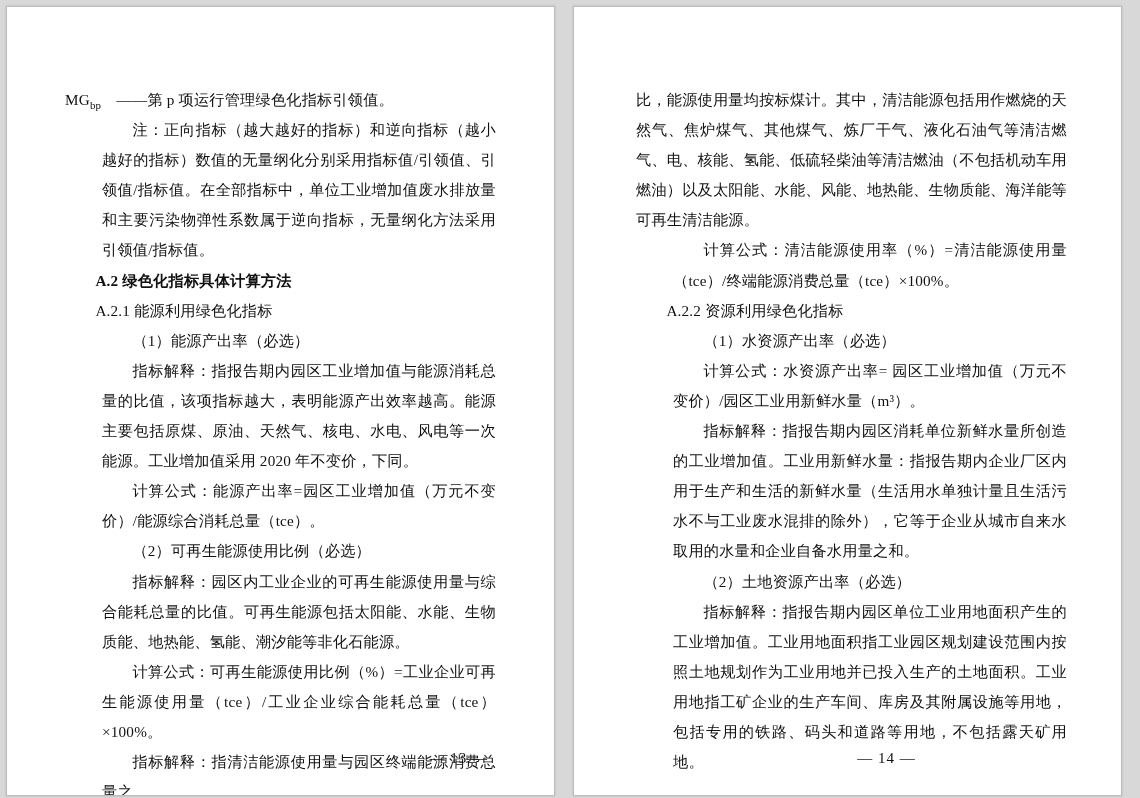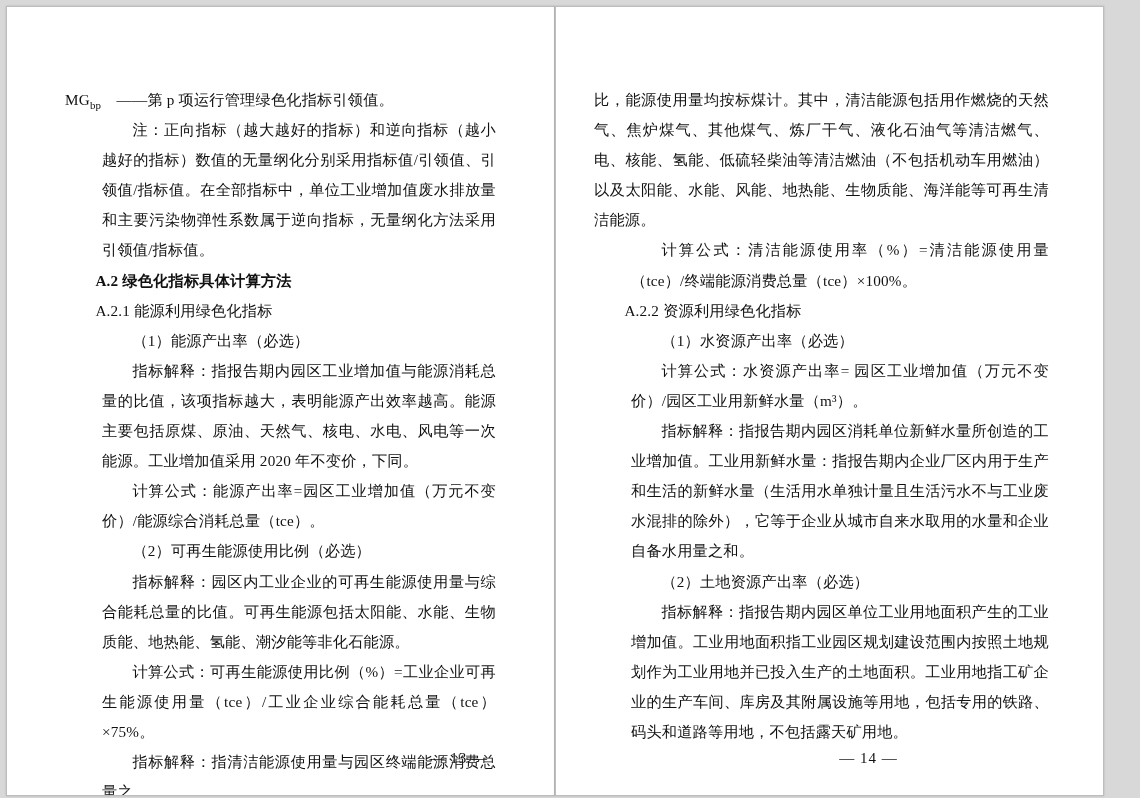--- a/index.html
+++ b/index.html
@@ -8,20 +8,21 @@
     background: #d8d8d8;
   }
   body {
     width: 1140px;
     height: 798px;
     overflow: hidden;
     font-family: "Liberation Serif", "DejaVu Serif", serif;
   }
   .spread {
     display: flex;
+    gap: 18px;
     width: 1140px;
     height: 798px;
     box-sizing: border-box;
     padding: 6px 6px 0 6px;
     background: #d8d8d8;
   }
   .page {
     position: relative;
     width: 549px;
     height: 790px;
@@ -34,21 +35,21 @@
   .page-inner {
     position: absolute;
     left: 0;
     right: 0;
     top: 78px;
     bottom: 0;
     padding: 0 58px;
     box-sizing: border-box;
   }
   .page.right .page-inner {
-    padding: 0 54px 0 38px;
+    padding: 0 54px 0 62px;
   }
   p {
     margin: 0;
     font-size: 15.2px;
     line-height: 1.98;
     color: #111;
     text-align: justify;
     text-justify: inter-ideograph;
     letter-spacing: 0.2px;
   }
@@ -94,21 +95,21 @@
     <div class="page-inner">
       <p class="flush"><span>MG</span><span class="sub">bp</span><span>　——第 p 项运行管理绿色化指标引领值。</span></p>
       <p class="indent">注：正向指标（越大越好的指标）和逆向指标（越小越好的指标）数值的无量纲化分别采用指标值/引领值、引领值/指标值。在全部指标中，单位工业增加值废水排放量和主要污染物弹性系数属于逆向指标，无量纲化方法采用引领值/指标值。</p>
       <p class="heading">A.2  绿色化指标具体计算方法</p>
       <p class="subheading">A.2.1  能源利用绿色化指标</p>
       <p class="indent">（1）能源产出率（必选）</p>
       <p class="indent">指标解释：指报告期内园区工业增加值与能源消耗总量的比值，该项指标越大，表明能源产出效率越高。能源主要包括原煤、原油、天然气、核电、水电、风电等一次能源。工业增加值采用 2020 年不变价，下同。</p>
       <p class="indent">计算公式：能源产出率=园区工业增加值（万元不变价）/能源综合消耗总量（tce）。</p>
       <p class="indent">（2）可再生能源使用比例（必选）</p>
       <p class="indent">指标解释：园区内工业企业的可再生能源使用量与综合能耗总量的比值。可再生能源包括太阳能、水能、生物质能、地热能、氢能、潮汐能等非化石能源。</p>
-      <p class="indent">计算公式：可再生能源使用比例（%）=工业企业可再生能源使用量（tce）/工业企业综合能耗总量（tce）×75%。</p>
+      <p class="indent">计算公式：可再生能源使用比例（%）=工业企业可再生能源使用量（tce）/工业企业综合能耗总量（tce）×100%。</p>
       <p class="indent">指标解释：指清洁能源使用量与园区终端能源消费总量之</p>
     </div>
     <div class="folio">— 13 —</div>
   </div>
 
   <div class="page right">
     <div class="page-inner">
       <p class="flush">比，能源使用量均按标煤计。其中，清洁能源包括用作燃烧的天然气、焦炉煤气、其他煤气、炼厂干气、液化石油气等清洁燃气、电、核能、氢能、低硫轻柴油等清洁燃油（不包括机动车用燃油）以及太阳能、水能、风能、地热能、生物质能、海洋能等可再生清洁能源。</p>
       <p class="indent">计算公式：清洁能源使用率（%）=清洁能源使用量（tce）/终端能源消费总量（tce）×100%。</p>
       <p class="subheading">A.2.2  资源利用绿色化指标</p>

